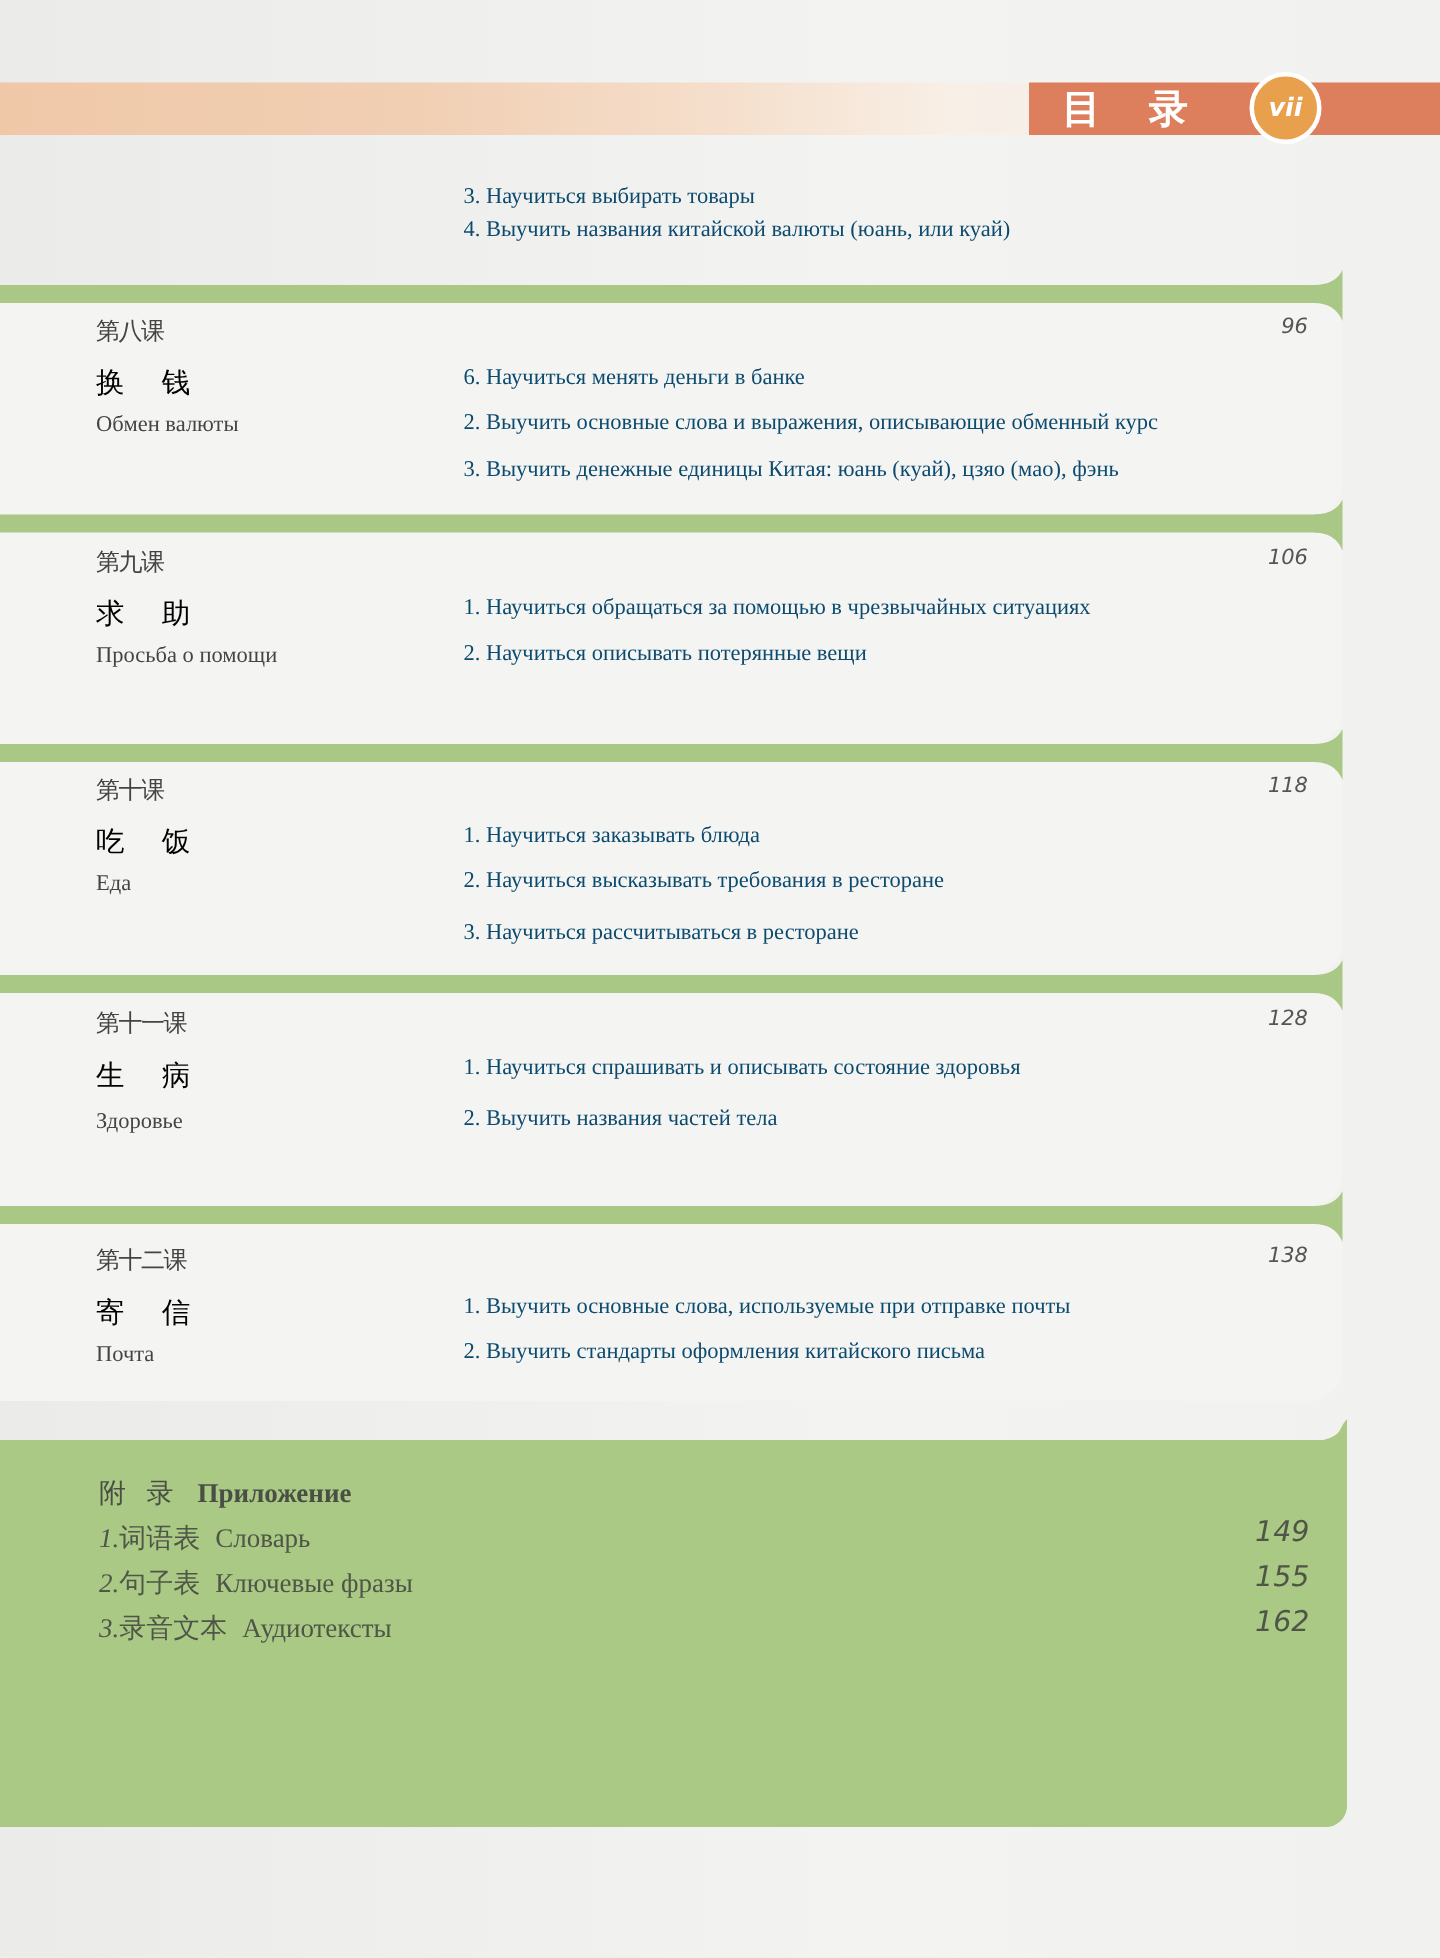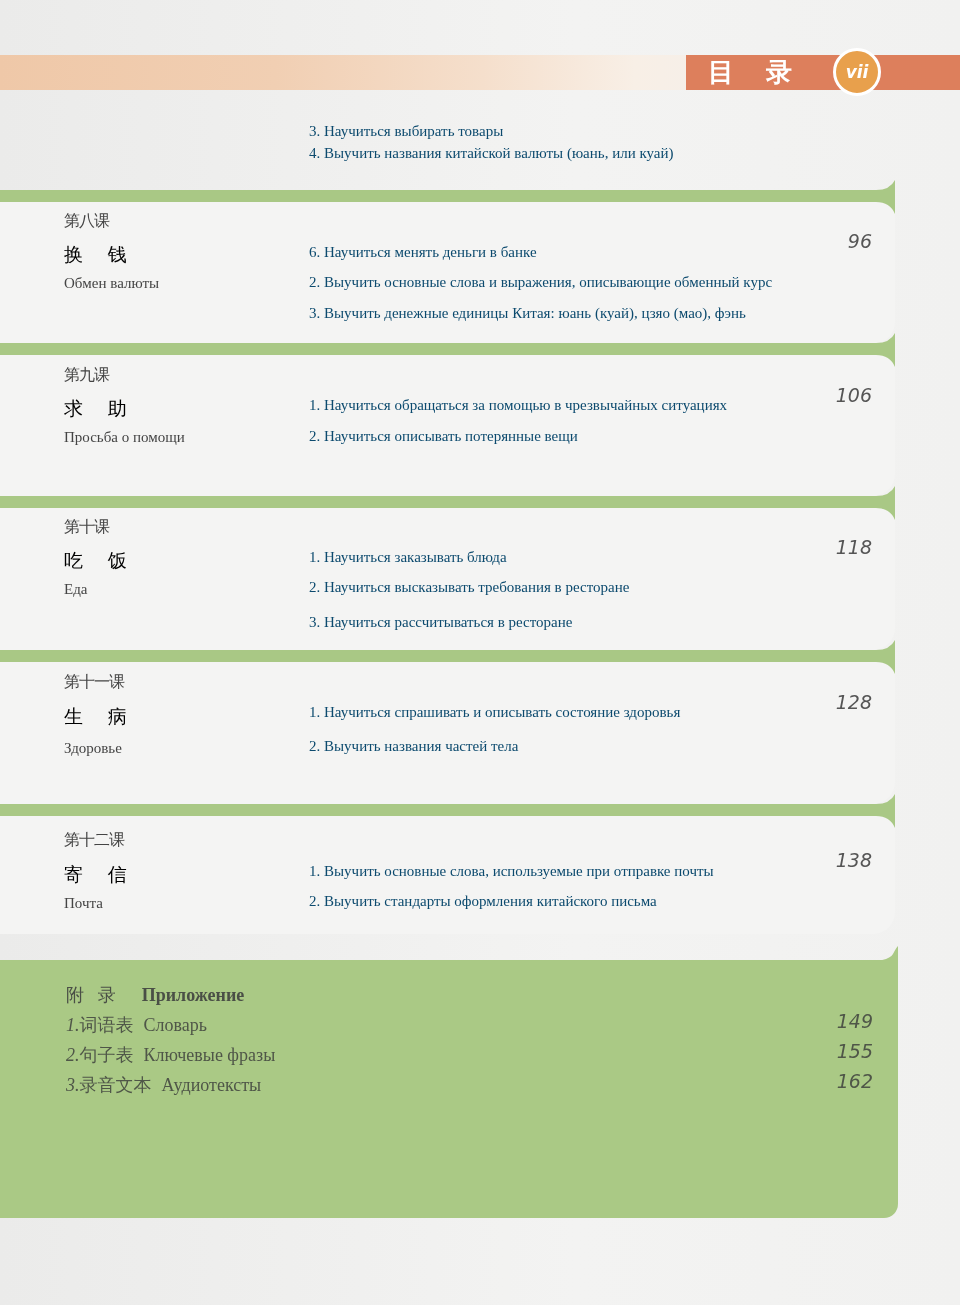--- a/index.html
+++ b/index.html
@@ -58,37 +58,37 @@
     font-family: "DejaVu Sans", sans-serif; color: #444; letter-spacing: -1px;
   }
   .lesson-cn {
     position: absolute; left: 64px; font-size: 19px; color: #000000;
     font-family: Liberation Serif, serif; word-spacing: 18px; letter-spacing: 1px;
   }
   .lesson-ru {
     position: absolute; left: 64px; font-size: 15px; color: #444;
   }
   .page-num {
-    position: absolute; right: 88px; font-size: 19px; font-style: italic;
-    font-family: "DejaVu Sans", sans-serif; color: #555; margin-top: 20px;
+    position: absolute; right: 88px; font-size: 14px; font-style: italic;
+    font-family: "DejaVu Sans", sans-serif; color: #555;
   }
   
   .appendix {
     position: absolute; left: 0; top: 960px; width: 898px; height: 258px;
     background: #aac985;
     border-bottom-right-radius: 14px;
   }
   .appendix-tab {
     position: absolute; left: 860px; top: 946px; width: 38px; height: 16px;
   }
   .appendix-title {
     position: absolute; left: 66px; top: 983px; font-size: 18px; color: #4a4f46;
     font-weight: bold;
   }
-  .appendix-title .cn { font-weight: normal; font-family: "DejaVu Serif", serif; margin-right: 22px; letter-spacing: 4px; }
+  .appendix-title .cn { font-weight: normal; font-family: "DejaVu Serif", serif; margin-right: 12px; letter-spacing: 4px; }
   .appendix-item {
     position: absolute; left: 66px; font-size: 18px; color: #4f5648;
   }
   .appendix-item .idx { font-style: italic; }
   .appendix-item .cn { font-family: "DejaVu Serif", serif; margin-right: 10px; }
   .appendix-page {
     position: absolute; right: 87px; font-size: 19px; font-style: italic;
     font-family: "DejaVu Sans", sans-serif; color: #4f5648;
   }
 </style>

